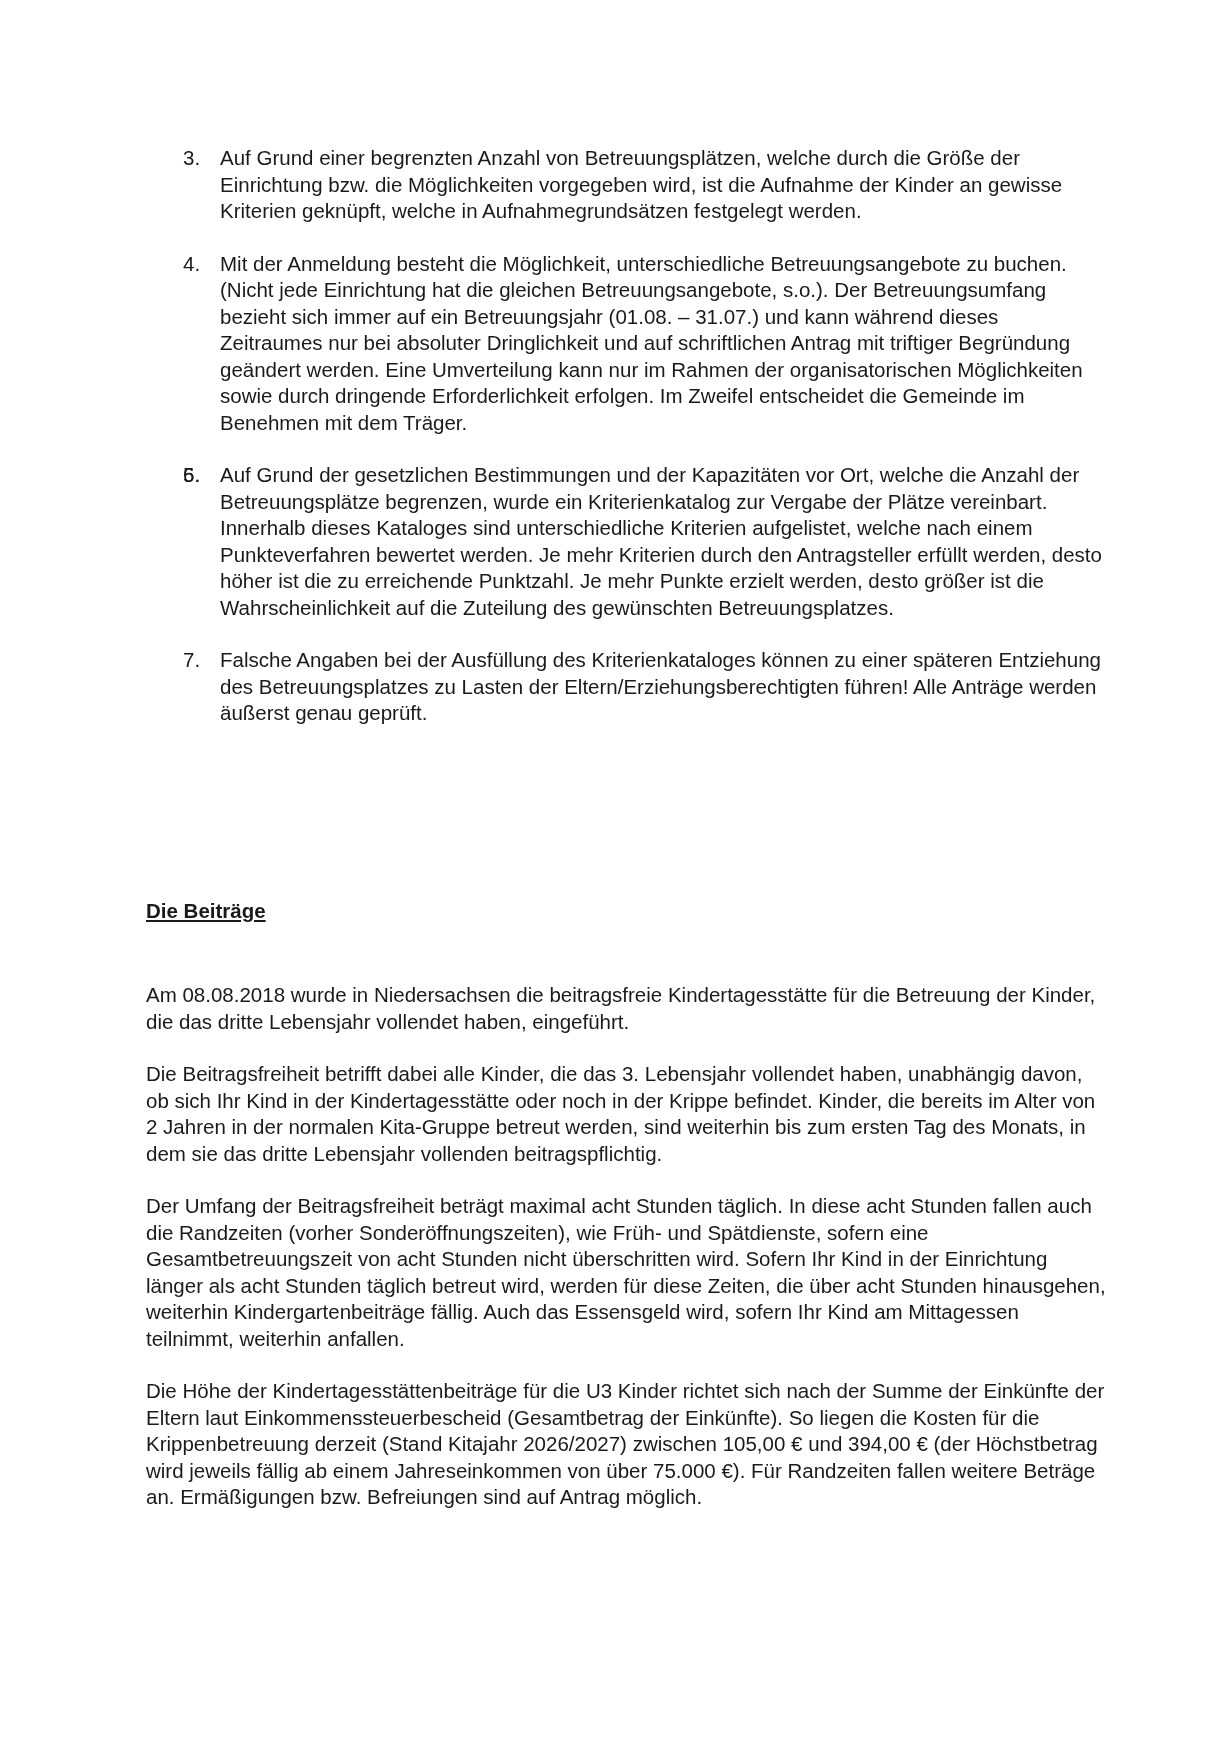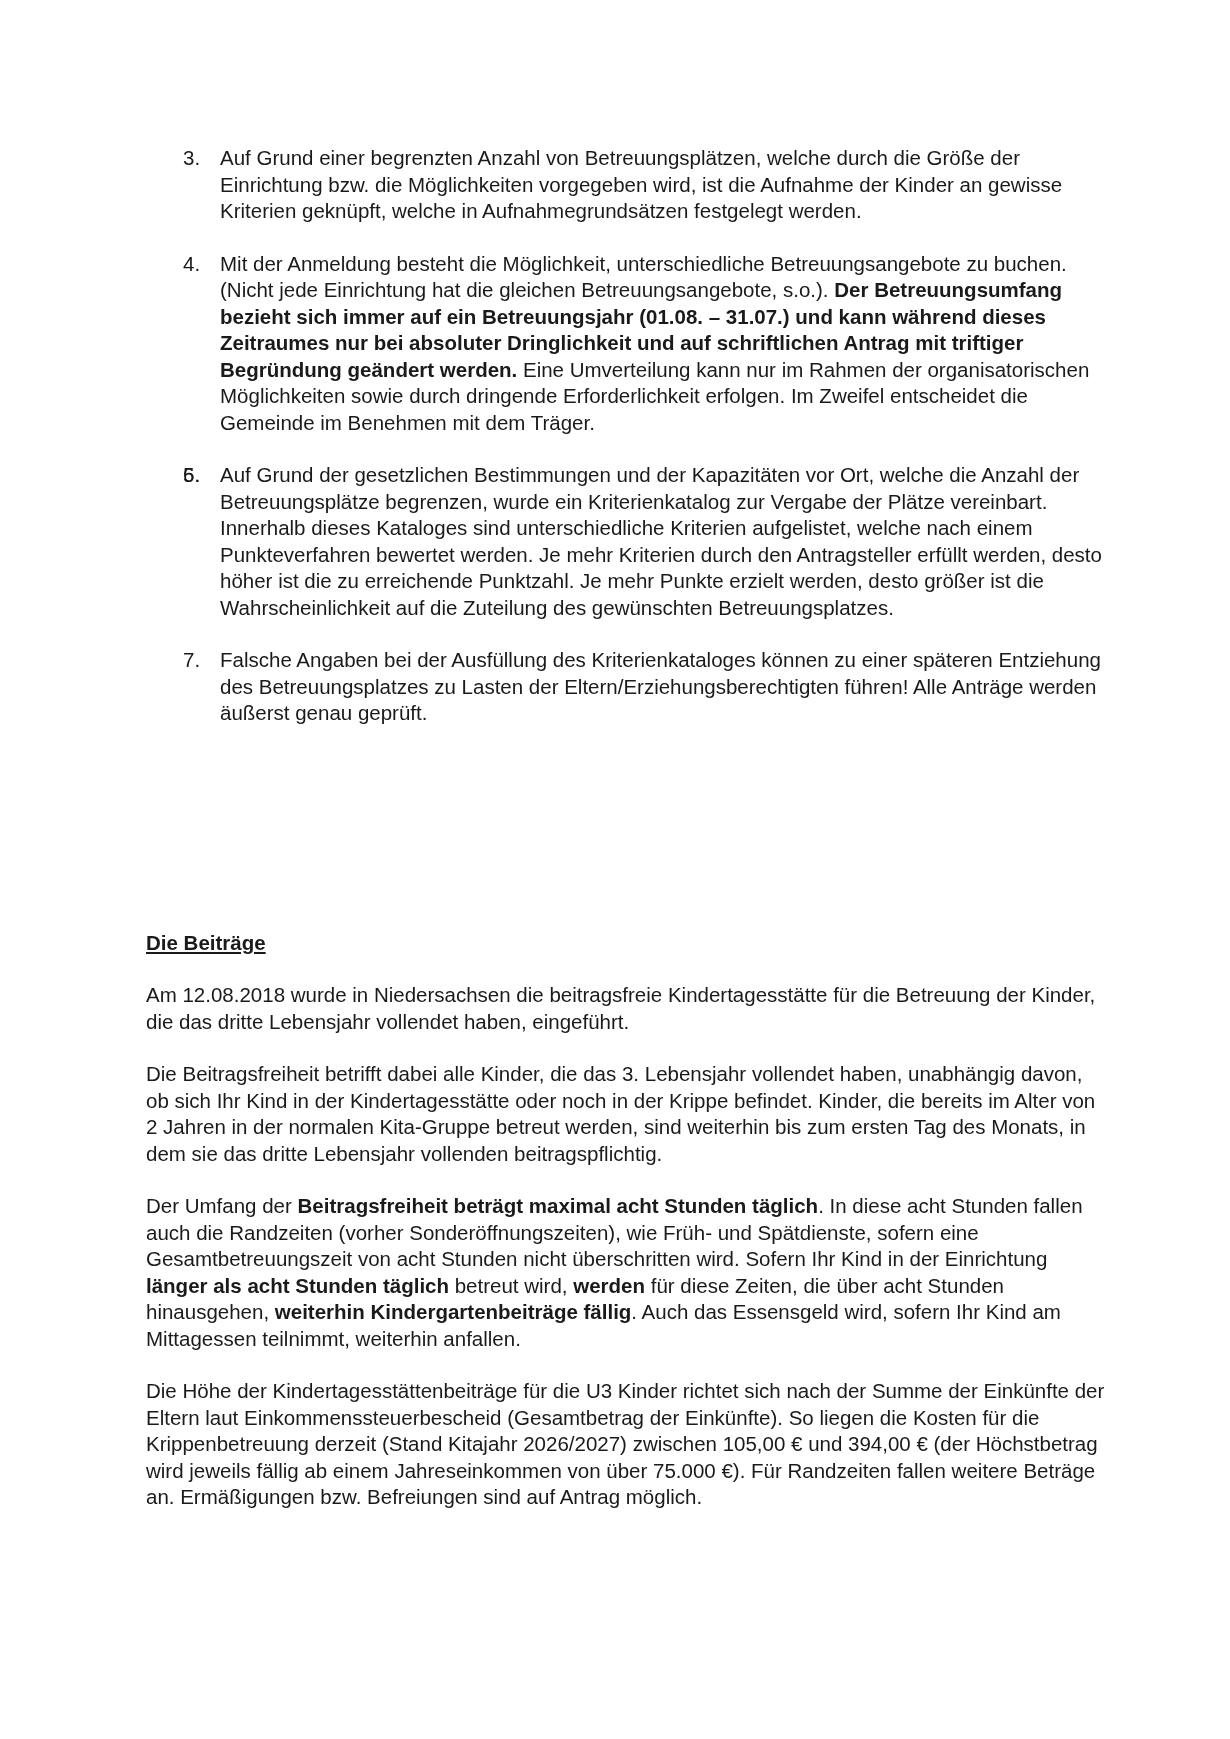--- a/index.html
+++ b/index.html
@@ -11,21 +11,21 @@
   }
   ol.numbered {
     list-style: none; margin: 0; padding: 0;
     position: absolute; left: 183px; top: 145px; width: 920px;
   }
   ol.numbered li { position: relative; padding-left: 37px; margin-bottom: 26px; }
   ol.numbered li .num { position: absolute; left: 0; top: 0; }
   .section { position: absolute; left: 146px; width: 960px; }
   .heading { font-weight: bold; text-decoration: underline; margin: 0; }
   .para { margin: 0 0 26px 0; }
-  b { font-weight: bold; }
+  b { font-weight: normal; }
 </style>
 </head>
 <body>
 
 <div class="page">
 
   <ol class="numbered">
     <li>
       <span class="num">3.</span>
       <span>Auf Grund einer begrenzten Anzahl von Betreuungsplätzen, welche durch die Größe der Einrichtung bzw. die Möglichkeiten vorgegeben wird, ist die Aufnahme der Kinder an gewisse Kriterien geknüpft, welche in Aufnahmegrundsätzen festgelegt werden.</span>
@@ -40,24 +40,24 @@
     <li>
       <span class="num">6.</span>
       <span>Auf Grund der gesetzlichen Bestimmungen und der Kapazitäten vor Ort, welche die Anzahl der Betreuungsplätze begrenzen, wurde ein Kriterienkatalog zur Vergabe der Plätze vereinbart. Innerhalb dieses Kataloges sind unterschiedliche Kriterien aufgelistet, welche nach einem Punkteverfahren bewertet werden. Je mehr Kriterien durch den Antragsteller erfüllt werden, desto höher ist die zu erreichende Punktzahl. Je mehr Punkte erzielt werden, desto größer ist die Wahrscheinlichkeit auf die Zuteilung des gewünschten Betreuungsplatzes.</span>
     </li>
     <li>
       <span class="num">7.</span>
       <span>Falsche Angaben bei der Ausfüllung des Kriterienkataloges können zu einer späteren Entziehung des Betreuungsplatzes zu Lasten der Eltern/Erziehungsberechtigten führen! Alle Anträge werden äußerst genau geprüft.</span>
     </li>
   </ol>
 
-  <div class="section" style="top:930px;">
+  <div class="section" style="top:898px;">
     <p class="heading">Die Beiträge</p>
   </div>
 
   <div class="section" style="top:982px;">
-    <p class="para">Am 12.08.2018 wurde in Niedersachsen die beitragsfreie Kindertagesstätte für die Betreuung der Kinder, die das dritte Lebensjahr vollendet haben, eingeführt.</p>
+    <p class="para">Am 08.08.2018 wurde in Niedersachsen die beitragsfreie Kindertagesstätte für die Betreuung der Kinder, die das dritte Lebensjahr vollendet haben, eingeführt.</p>
     <p class="para">Die Beitragsfreiheit betrifft dabei alle Kinder, die das 3. Lebensjahr vollendet haben, unabhängig davon, ob sich Ihr Kind in der Kindertagesstätte oder noch in der Krippe befindet. Kinder, die bereits im Alter von 2 Jahren in der normalen Kita-Gruppe betreut werden, sind weiterhin bis zum ersten Tag des Monats, in dem sie das dritte Lebensjahr vollenden beitragspflichtig.</p>
     <p class="para"><span>Der Umfang der </span><b>Beitragsfreiheit beträgt maximal acht Stunden täglich</b><span>. In diese acht Stunden fallen auch die Randzeiten (vorher Sonderöffnungszeiten), wie Früh- und Spätdienste, sofern eine Gesamtbetreuungszeit von acht Stunden nicht überschritten wird. Sofern Ihr Kind in der Einrichtung </span><b>länger als acht Stunden täglich</b><span> betreut wird, </span><b>werden</b><span> für diese Zeiten, die über acht Stunden hinausgehen, </span><b>weiterhin Kindergartenbeiträge fällig</b><span>. Auch das Essensgeld wird, sofern Ihr Kind am Mittagessen teilnimmt, weiterhin anfallen.</span></p>
     <p class="para">Die Höhe der Kindertagesstättenbeiträge für die U3 Kinder richtet sich nach der Summe der Einkünfte der Eltern laut Einkommenssteuerbescheid (Gesamtbetrag der Einkünfte). So liegen die Kosten für die Krippenbetreuung derzeit (Stand Kitajahr 2026/2027) zwischen 105,00 € und 394,00 € (der Höchstbetrag wird jeweils fällig ab einem Jahreseinkommen von über 75.000 €). Für Randzeiten fallen weitere Beträge an. Ermäßigungen bzw. Befreiungen sind auf Antrag möglich.</p>
   </div>
 
 </div>
 
 </body></html>

